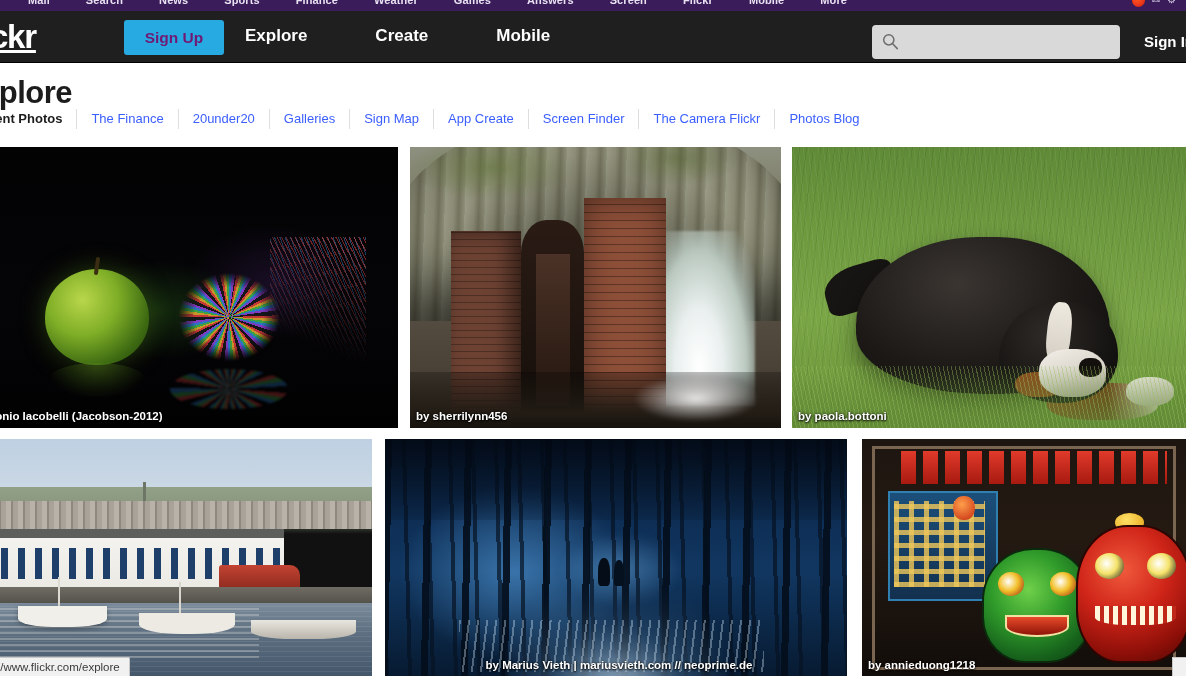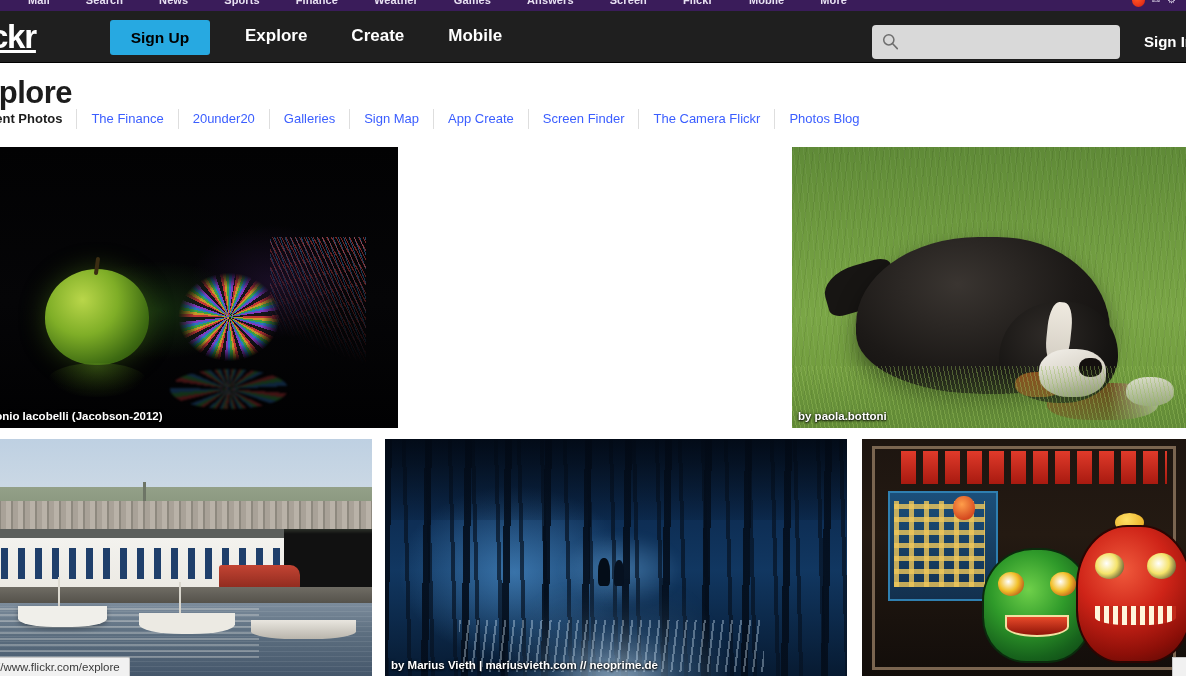--- a/index.html
+++ b/index.html
@@ -67,36 +67,36 @@
     left: -18px; top: 8px;
     color: #ffffff;
     font-size: 33px;
     font-weight: bold;
     letter-spacing: -1.2px;
     line-height: 36px;
     font-family: "Liberation Sans", sans-serif;
   }
   .signup-btn {
     position: absolute;
-    left: 110px; top: 9px;
+    left: 124px; top: 9px;
     width: 100px; height: 35px;
     background: #27a9e1;
     border: none;
     border-radius: 3px;
-    color: #000000;
+    color: #701a75;
     font-size: 15.5px;
     font-weight: bold;
     font-family: "Liberation Sans", sans-serif;
     cursor: pointer;
   }
   .nav-links {
     position: absolute;
     left: 245px; top: 12px;
     display: flex;
-    gap: 44px;
+    gap: 68px;
   }
   .nav-links a {
     color: #ffffff;
     font-size: 17px;
     font-weight: bold;
     text-decoration: none;
     line-height: 26px;
     white-space: nowrap;
   }
   .search-wrap {
@@ -331,21 +331,21 @@
   #p4 .boat1 { position:absolute; left:12%; top:70%; width:22%; height:9%;
     background:#f0efea; border-radius: 0 0 40% 40%; box-shadow: 0 2px 5px rgba(0,0,0,.3); }
   #p4 .boat2 { position:absolute; left:42%; top:73%; width:24%; height:9%;
     background:#eceae3; border-radius: 0 0 45% 45%; }
   #p4 .mast1 { position:absolute; left:22%; top:58%; width:2px; height:13%; background:#dedbd2; }
   #p4 .mast2 { position:absolute; left:52%; top:60%; width:2px; height:14%; background:#d9d6cd; }
   #p4 .boat3 { position:absolute; left:70%; top:76%; width:26%; height:8%;
     background: linear-gradient(180deg,#e9e6df,#b9b5ac); border-radius: 0 0 40% 40%; }
 
   
-  #p5 { left: 385px; top: 298px; width: 462px; height: 238px; }
+  #p5 { left: 385px; top: 298px; width: 462px; height: 238px; text-align: center; }
   #p5 .art { position:absolute; inset:0;
     background:
       radial-gradient(ellipse 160px 120px at 28% 56%, rgba(90,165,230,.55) 0%, rgba(10,30,60,0) 72%),
       linear-gradient(180deg,#0b2340 0%, #0d2c52 30%, #113761 55%, #071a31 100%); }
   #p5 .trees { position:absolute; inset:0;
     background:
       repeating-linear-gradient(91deg, rgba(4,14,28,.92) 0px, rgba(4,14,28,.92) 7px, transparent 7px, transparent 40px),
       repeating-linear-gradient(88.5deg, rgba(6,18,34,.7) 0px, rgba(6,18,34,.7) 4px, transparent 4px, transparent 23px); }
   #p5 .canopy { position:absolute; left:0; top:0; width:100%; height:34%;
     background: linear-gradient(180deg, rgba(2,9,20,.92) 0%, rgba(6,22,42,.2) 100%); }
@@ -495,20 +495,33 @@
   <div class="ph" id="p1">
     <div class="art"></div>
     <div class="tail"></div>
     <div class="apple"></div>
     <div class="apple-r"></div>
     <div class="wire"></div>
     <div class="wire-r"></div>
     <div class="cap">Antonio Iacobelli (Jacobson-2012)</div>
   </div>
 
+  <div class="ph" id="p2">
+    <div class="art"></div>
+    <div class="vault"></div>
+    <div class="moss"></div>
+    <div class="light"></div>
+    <div class="brickL"></div>
+    <div class="door"></div>
+    <div class="door2"></div>
+    <div class="pillar"></div>
+    <div class="floor"></div>
+    <div class="floorglow"></div>
+    <div class="cap">by sherrilynn456</div>
+  </div>
 
   <div class="ph" id="p3">
     <div class="art"></div>
     <div class="tail2"></div>
     <div class="dogbody"></div>
     <div class="legs"></div>
     <div class="doghead"></div>
     <div class="blaze"></div>
     <div class="tanL"></div>
     <div class="snout"></div>
@@ -558,20 +571,21 @@
     <div class="lantern"></div>
     <div class="lion1"></div>
     <div class="lion1eye1"></div>
     <div class="lion1eye2"></div>
     <div class="lion1mouth"></div>
     <div class="pom"></div>
     <div class="lion2"></div>
     <div class="lion2eye1"></div>
     <div class="lion2eye2"></div>
     <div class="lion2teeth"></div>
+    <div class="cap">by annieduong1218</div>
   </div>
 
 </div>
 
 <div class="statusbar">
   <span>//www.flickr.com/explore</span>
 </div>
 <div class="scroll-hint"></div>
 
 </body></html>

